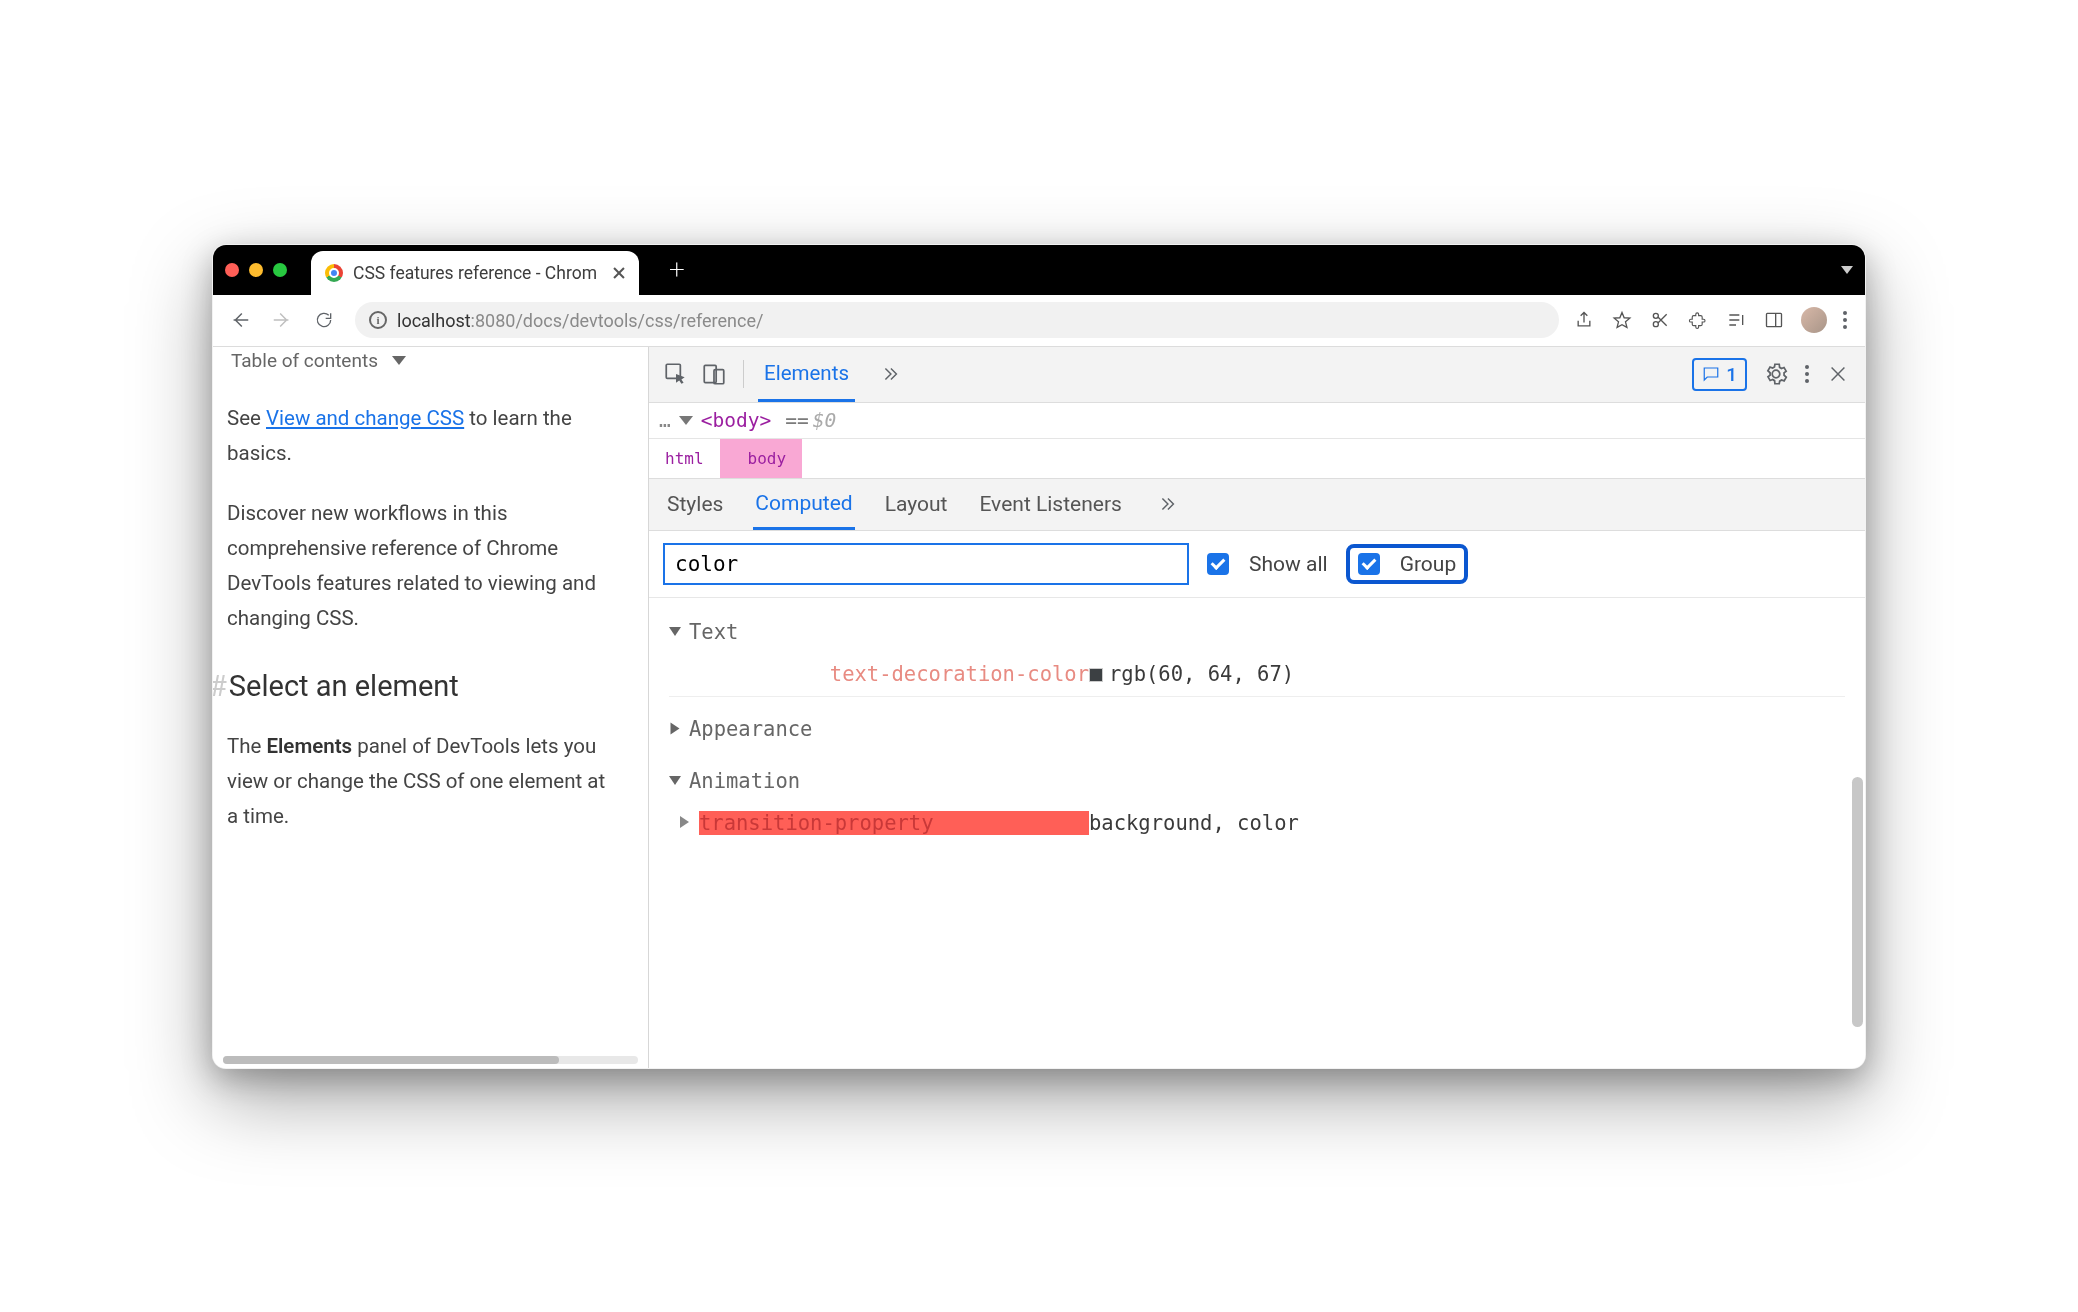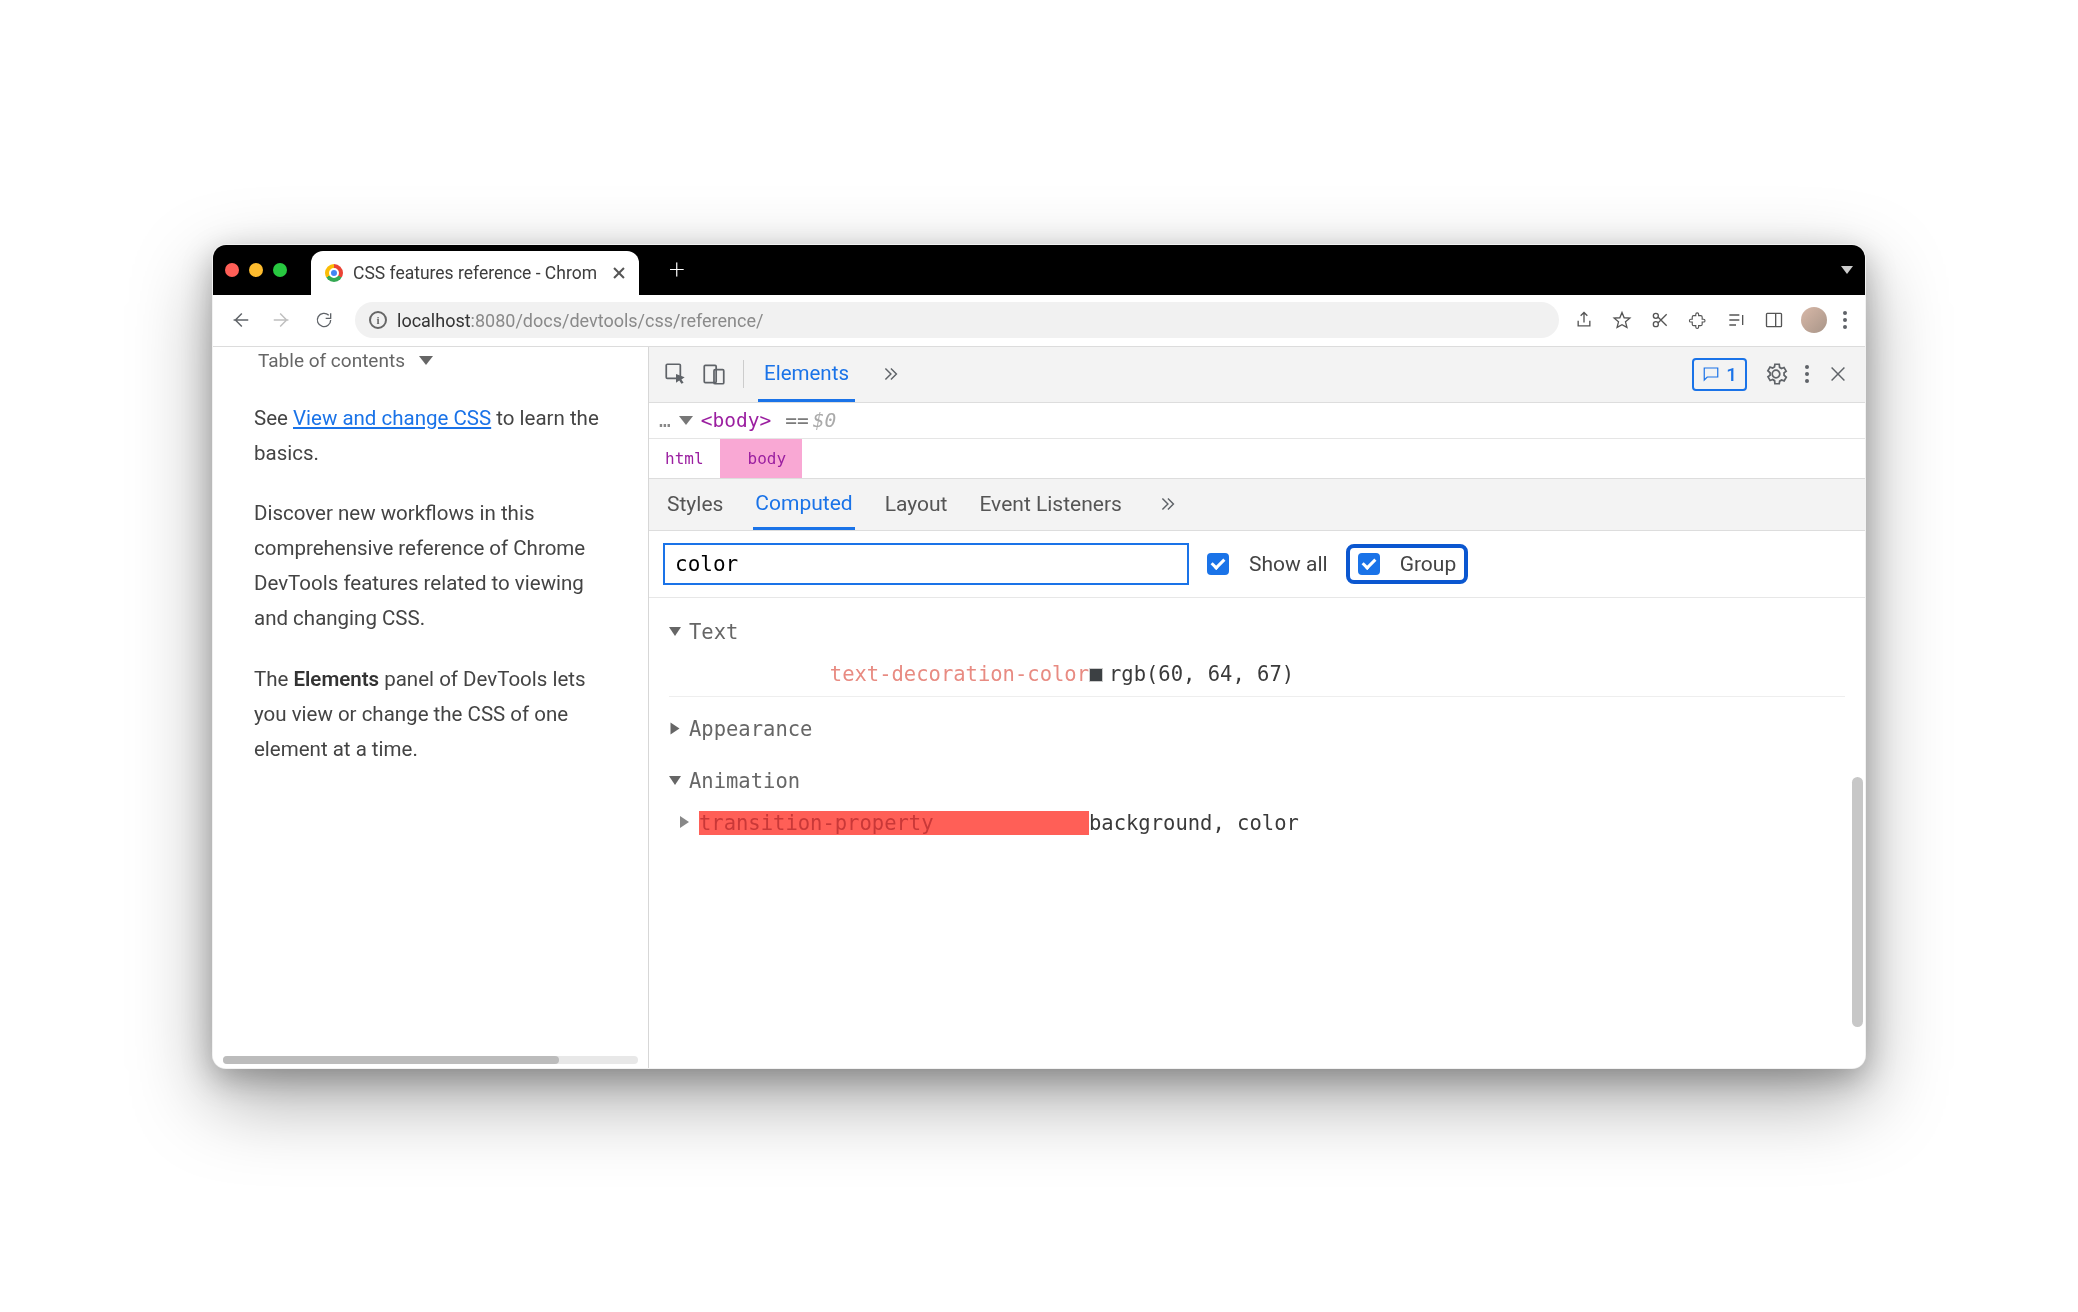--- a/index.html
+++ b/index.html
@@ -94,21 +94,21 @@
 .tb-ic{width:22px;height:22px;color:#555;display:flex;align-items:center;justify-content:center;}
 .avatar{width:26px;height:26px;border-radius:50%;background:linear-gradient(135deg,#d8b8a8,#a89588);}
 
 .vdots{display:flex;flex-direction:column;gap:3px;}
 .vdots span{width:4px;height:4px;background:#5f6368;border-radius:50%;}
 
 
 .content{flex:1;display:flex;overflow:hidden;background:#fff;}
 .page{
   width:435px;
-  padding: 2px 28px 8px 41px;
+  padding: 2px 28px 8px 14px;
   font-size:20.5px;
   line-height:1.7;
   color:#444;
   overflow:hidden;
   position:relative;
 }
 .toc-row{display:flex;align-items:center;gap:14px;color:#666;font-size:19px;margin-top:-4px;margin-bottom:24px;padding-left:4px;}
 .toc-row .tri{width:0;height:0;border-left:7px solid transparent;border-right:7px solid transparent;border-top:9px solid #666;}
 .page a{color:#1a73e8;text-decoration:underline;}
 .page h2{font-size:29px;font-weight:400;color:#333;margin:26px 0 18px;}
@@ -315,20 +315,21 @@
 
     <div class="page">
       <div class="toc-row">
         <span>Table of contents</span>
         <div class="tri"></div>
       </div>
       <p>
         <span>See </span><a href="#">View and change CSS</a><span> to learn the basics.</span>
       </p>
       <p>Discover new workflows in this comprehensive reference of Chrome DevTools features related to viewing and changing CSS.</p>
+      <h2><span class="hash">#</span><span>Select an element</span></h2>
       <p>
         <span>The </span><b>Elements</b><span> panel of DevTools lets you view or change the CSS of one element at a time.</span>
       </p>
       <div class="page-scroll">
           <div class="thumb"></div>
         </div>
     </div>
 
     <div class="devtools">
 

